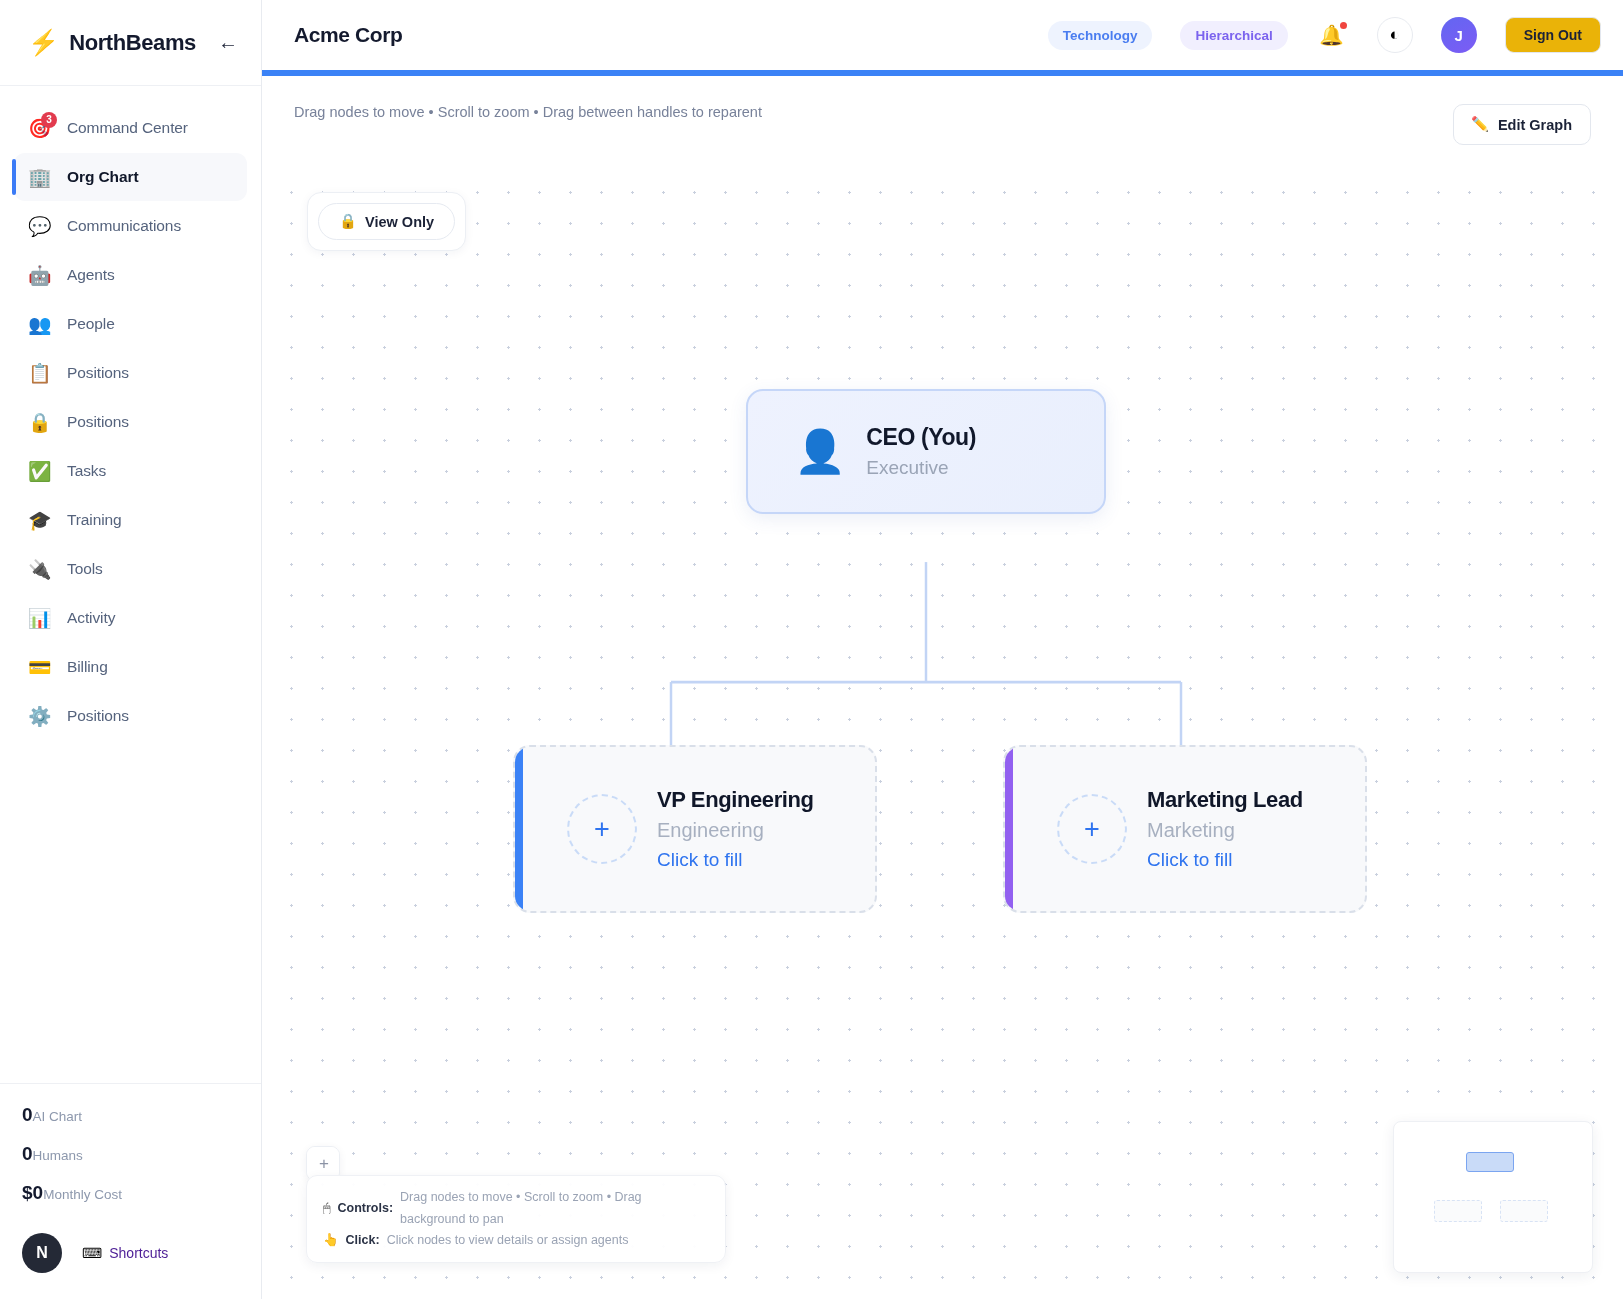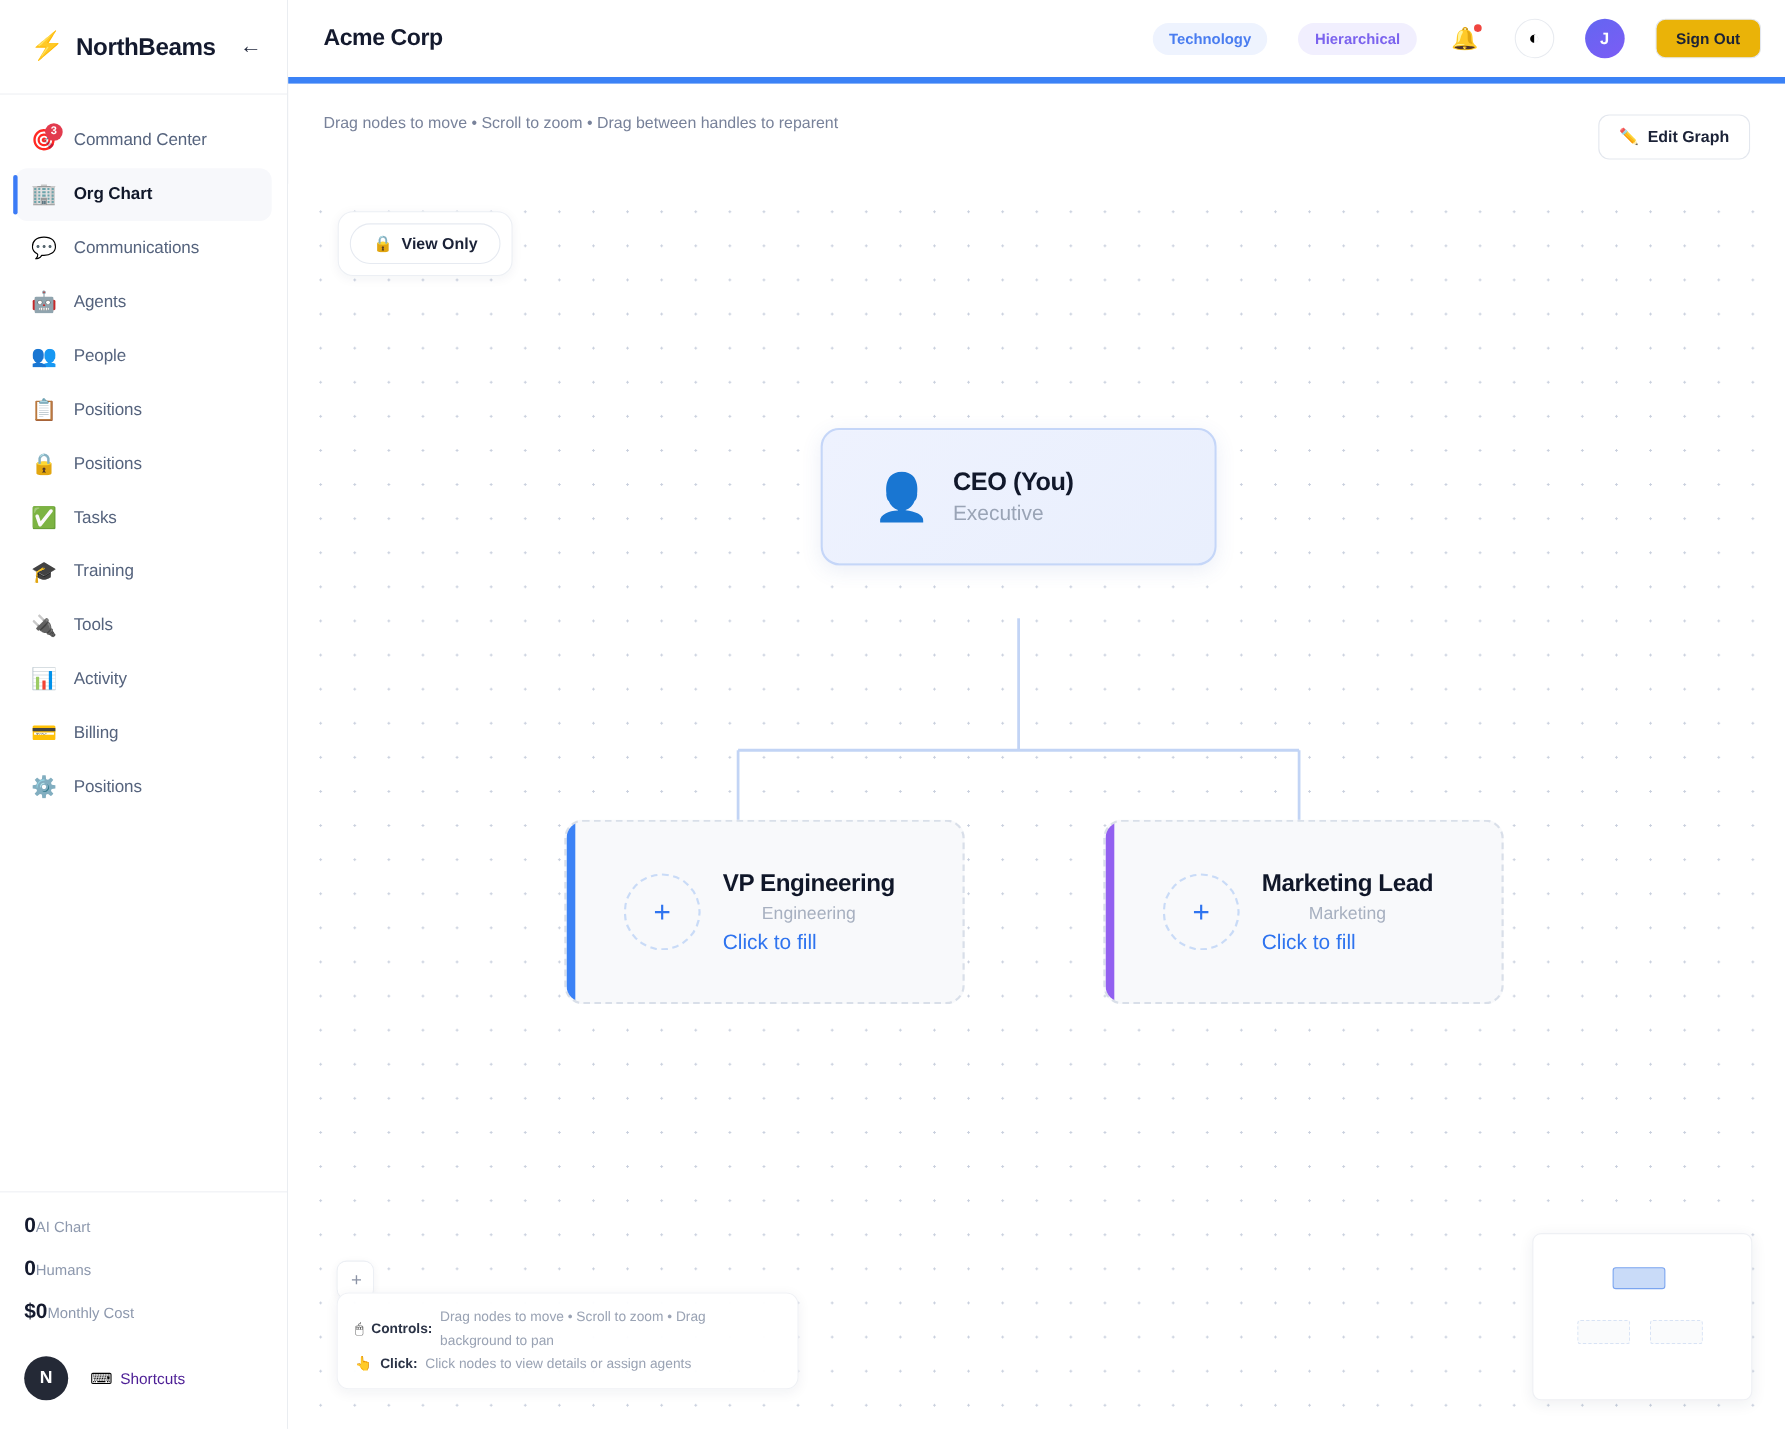--- a/index.html
+++ b/index.html
@@ -193,21 +193,21 @@
   .stripe-blue { background: #3b82f6; }
   .stripe-purple { background: #9260f0; }
   .n-plus {
     width: 70px; height: 70px; border-radius: 50%;
     border: 2px dashed #c9dbf7;
     display: flex; align-items: center; justify-content: center;
     font-size: 27px; color: #2f74ef; font-weight: 500;
     margin-left: 24px; flex: 0 0 70px;
   }
   .node-open .n-title { font-size: 22px; font-weight: 700; color: #101729; }
-  .node-open .n-dept { font-size: 16px; color: #a7b0c0; margin-bottom: 7px; text-align: center; }
+  .node-open .n-dept { font-size: 20px; color: #a7b0c0; margin-bottom: 7px; }
   .n-fill { font-size: 19px; color: #2f74ef; font-weight: 500; cursor: pointer; }
 
   .edges { position: absolute; left: 0; top: 0; width: 100%; height: 100%; pointer-events: none; }
 
   .ctrl-zoom {
     position: absolute; left: 44px; bottom: 118px;
     background: #fff; border: 1px solid #eceff4; border-radius: 9px;
     width: 34px; overflow: hidden; box-shadow: 0 2px 8px rgba(24,39,75,.06);
   }
   .ctrl-btn {

